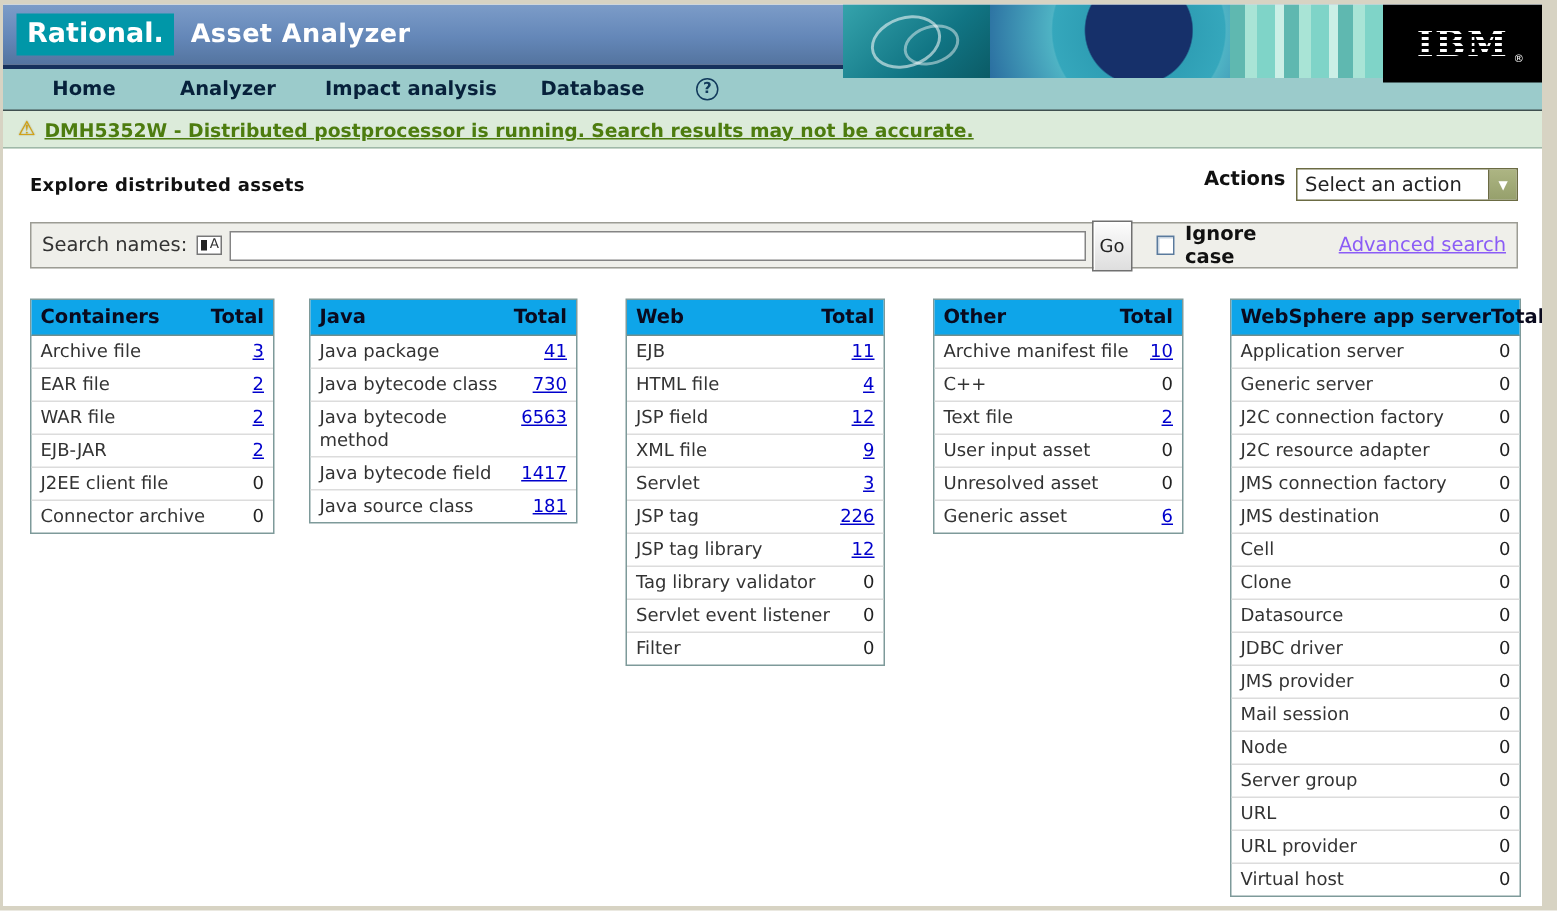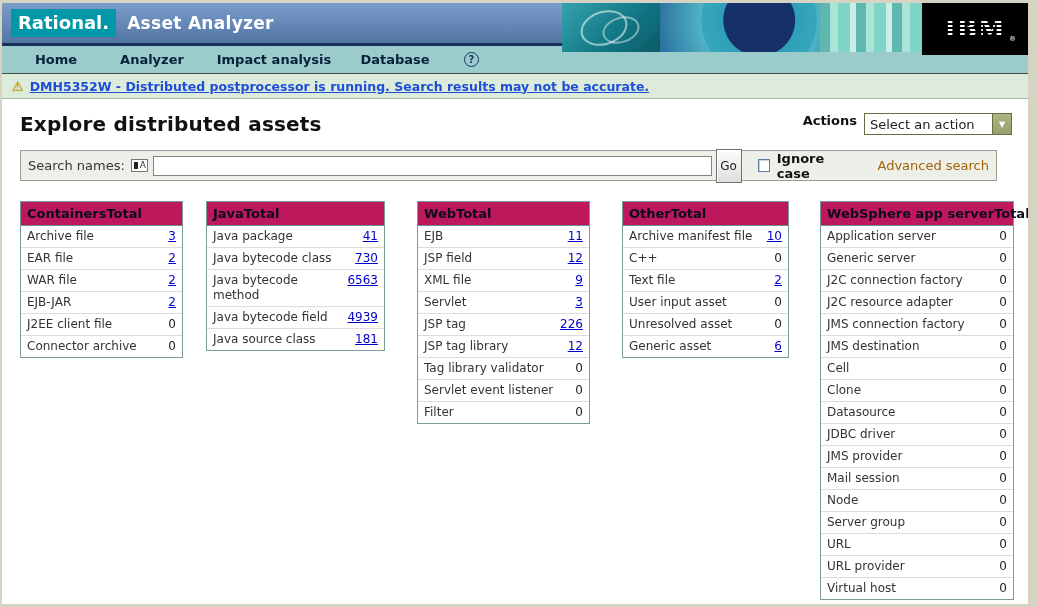--- a/index.html
+++ b/index.html
@@ -25,52 +25,52 @@
 
   
   .nav { height:28px; background:#9BCBCB; border-bottom:1px solid #3F4F4F; display:flex; align-items:center; padding-left:4px; }
   .nav-item { display:inline-block; text-align:center; font-weight:bold; font-size:13px; color:#07213B; cursor:pointer; }
   .nav-item.n0{width:100px} .nav-item.n1{width:92px} .nav-item.n2{width:152px} .nav-item.n3{width:90px}
   .help-icon { margin-left:24px; width:15px; height:15px; border:1.5px solid #123A5C; border-radius:50%; color:#123A5C; font-size:10px; font-weight:bold; display:flex; align-items:center; justify-content:center; cursor:pointer; }
 
   
   .warnbar { height:25px; background:#DCEBDA; border-bottom:1px solid #9FB8A8; display:flex; align-items:center; padding-left:10px; }
   .warn-icon { color:#D9A004; font-size:13px; line-height:13px; margin-right:6px; text-shadow:0 0 1px #8a6a00; }
-  .warn-link { font-size:12.5px; font-weight:bold; color:#1d4ed8; text-decoration:underline; cursor:pointer; }
+  .warn-link { font-size:12.5px; font-weight:bold; color:#4d7c0f; text-decoration:underline; cursor:pointer; }
 
   
   .title-row { display:flex; justify-content:space-between; align-items:center; padding:0 16px 0 18px; margin-top:13px; }
-  .page-title { font-size:20px; font-weight:bold; color:#111; letter-spacing:0.2px; }
+  .page-title { font-size:12px; font-weight:bold; color:#111; letter-spacing:0.2px; }
   .actions-group { display:flex; align-items:flex-start; }
   .actions-label { font-size:13px; font-weight:bold; color:#111; margin-right:7px; }
   .select-box { width:148px; height:22px; border:1px solid #6B6B43; background:#fff; display:flex; align-items:center; justify-content:space-between; cursor:pointer; }
   .select-value { font-size:13px; color:#222; padding-left:5px; white-space:nowrap; overflow:hidden; }
   .select-arrow { width:19px; height:20px; background:linear-gradient(to bottom,#ADB583,#96A06C); border-left:1px solid #6B6B43; color:#fff; font-size:8px; display:flex; align-items:center; justify-content:center; }
 
   
-  .search-bar { margin:14px 31px 0 18px; height:31px; background:#EFEFEA; border:1px solid #9C9C94; display:flex; align-items:center; padding:0 7px; }
+  .search-bar { margin:14px 16px 0 18px; height:31px; background:#EFEFEA; border:1px solid #9C9C94; display:flex; align-items:center; padding:0 7px; }
   .search-label { font-size:13px; color:#333; white-space:nowrap; }
   .case-icon { margin-left:6px; width:18px; height:13px; border:1px solid #777; background:#fff; display:inline-flex; align-items:center; }
   .case-block { width:4px; height:7px; background:#222; margin-left:2px; }
   .case-letter { font-size:9px; color:#333; margin-left:2px; line-height:9px; }
   .search-input { margin-left:5px; width:604px; height:20px; border:1px solid #848484; background:#fff; font-size:13px; padding:0 3px; font-family:inherit; }
   .go-button { margin-left:4px; height:34px; width:28px; font-size:12px; color:#222; background:linear-gradient(to bottom,#FDFDFD,#DEDEDE); border:1px solid #707070; box-shadow:inset 1px 1px 0 #fff; cursor:pointer; font-family:inherit; }
   .checkbox { margin-left:16px; width:13px; height:13px; background:#fff; border:1px solid #5A7A9C; box-shadow:inset 1px 1px 0 #c8d4e0; cursor:pointer; }
   .ignore-label { margin-left:7px; font-size:13px; font-weight:bold; color:#111; }
-  .advanced-link { margin-left:22px; font-size:13px; color:#a16207; cursor:pointer; white-space:nowrap; }
+  .advanced-link { margin-left:22px; font-size:13px; color:#8b5cf6; text-decoration:underline; cursor:pointer; white-space:nowrap; }
 
   
   .panels { display:flex; align-items:flex-start; padding-left:18px; margin-top:20px; }
   .panel { border:1px solid #7E9A9A; background:#fff; }
   .panel:nth-child(1){width:163px;margin-right:23px}
   .panel:nth-child(2){width:179px;margin-right:32px}
   .panel:nth-child(3){width:173px;margin-right:32px}
   .panel:nth-child(4){width:167px;margin-right:31px}
   .panel:nth-child(5){width:194px}
-  .panel-header { background:#be185d; border-bottom:1px solid #6E8F8F; display:flex; align-items:center; padding:4px 6px; }
+  .panel-header { background:#0ea5e9; border-bottom:1px solid #6E8F8F; display:flex; justify-content:space-between; align-items:center; padding:4px 6px; }
   .panel-title, .panel-total { font-size:13px; font-weight:bold; color:#0A0A1E; white-space:nowrap; }
   .prow { display:flex; justify-content:space-between; align-items:flex-start; padding:3px 6px; min-height:21px; border-bottom:1px solid #DCDCDC; }
   .prow:last-child { border-bottom:none; }
   .prow-label { font-size:12px; color:#333; line-height:15px; padding-right:4px; }
   .prow-value { font-size:12px; color:#222; text-align:right; white-space:nowrap; }
   .count-link { color:#0000CC; text-decoration:underline; cursor:pointer; }
 </style>
 </head>
 <body>
 
@@ -177,39 +177,43 @@
             <div class="prow">
               <span class="prow-label">Java bytecode class</span>
               <span class="prow-value"><a class="count-link">730</a></span>
             </div>
             <div class="prow">
               <span class="prow-label">Java bytecode method</span>
               <span class="prow-value"><a class="count-link">6563</a></span>
             </div>
             <div class="prow">
               <span class="prow-label">Java bytecode field</span>
-              <span class="prow-value"><a class="count-link">4939</a></span>
+              <span class="prow-value"><a class="count-link">1417</a></span>
             </div>
             <div class="prow">
               <span class="prow-label">Java source class</span>
               <span class="prow-value"><a class="count-link">181</a></span>
             </div>
           </div>
       </div>
         <div class="panel">
         <div class="panel-header">
           <span class="panel-title">Web</span>
           <span class="panel-total">Total</span>
         </div>
         <div class="panel-rows">
             <div class="prow">
               <span class="prow-label">EJB</span>
               <span class="prow-value"><a class="count-link">11</a></span>
             </div>
             <div class="prow">
+              <span class="prow-label">HTML file</span>
+              <span class="prow-value"><a class="count-link">4</a></span>
+            </div>
+            <div class="prow">
               <span class="prow-label">JSP field</span>
               <span class="prow-value"><a class="count-link">12</a></span>
             </div>
             <div class="prow">
               <span class="prow-label">XML file</span>
               <span class="prow-value"><a class="count-link">9</a></span>
             </div>
             <div class="prow">
               <span class="prow-label">Servlet</span>
               <span class="prow-value"><a class="count-link">3</a></span>

